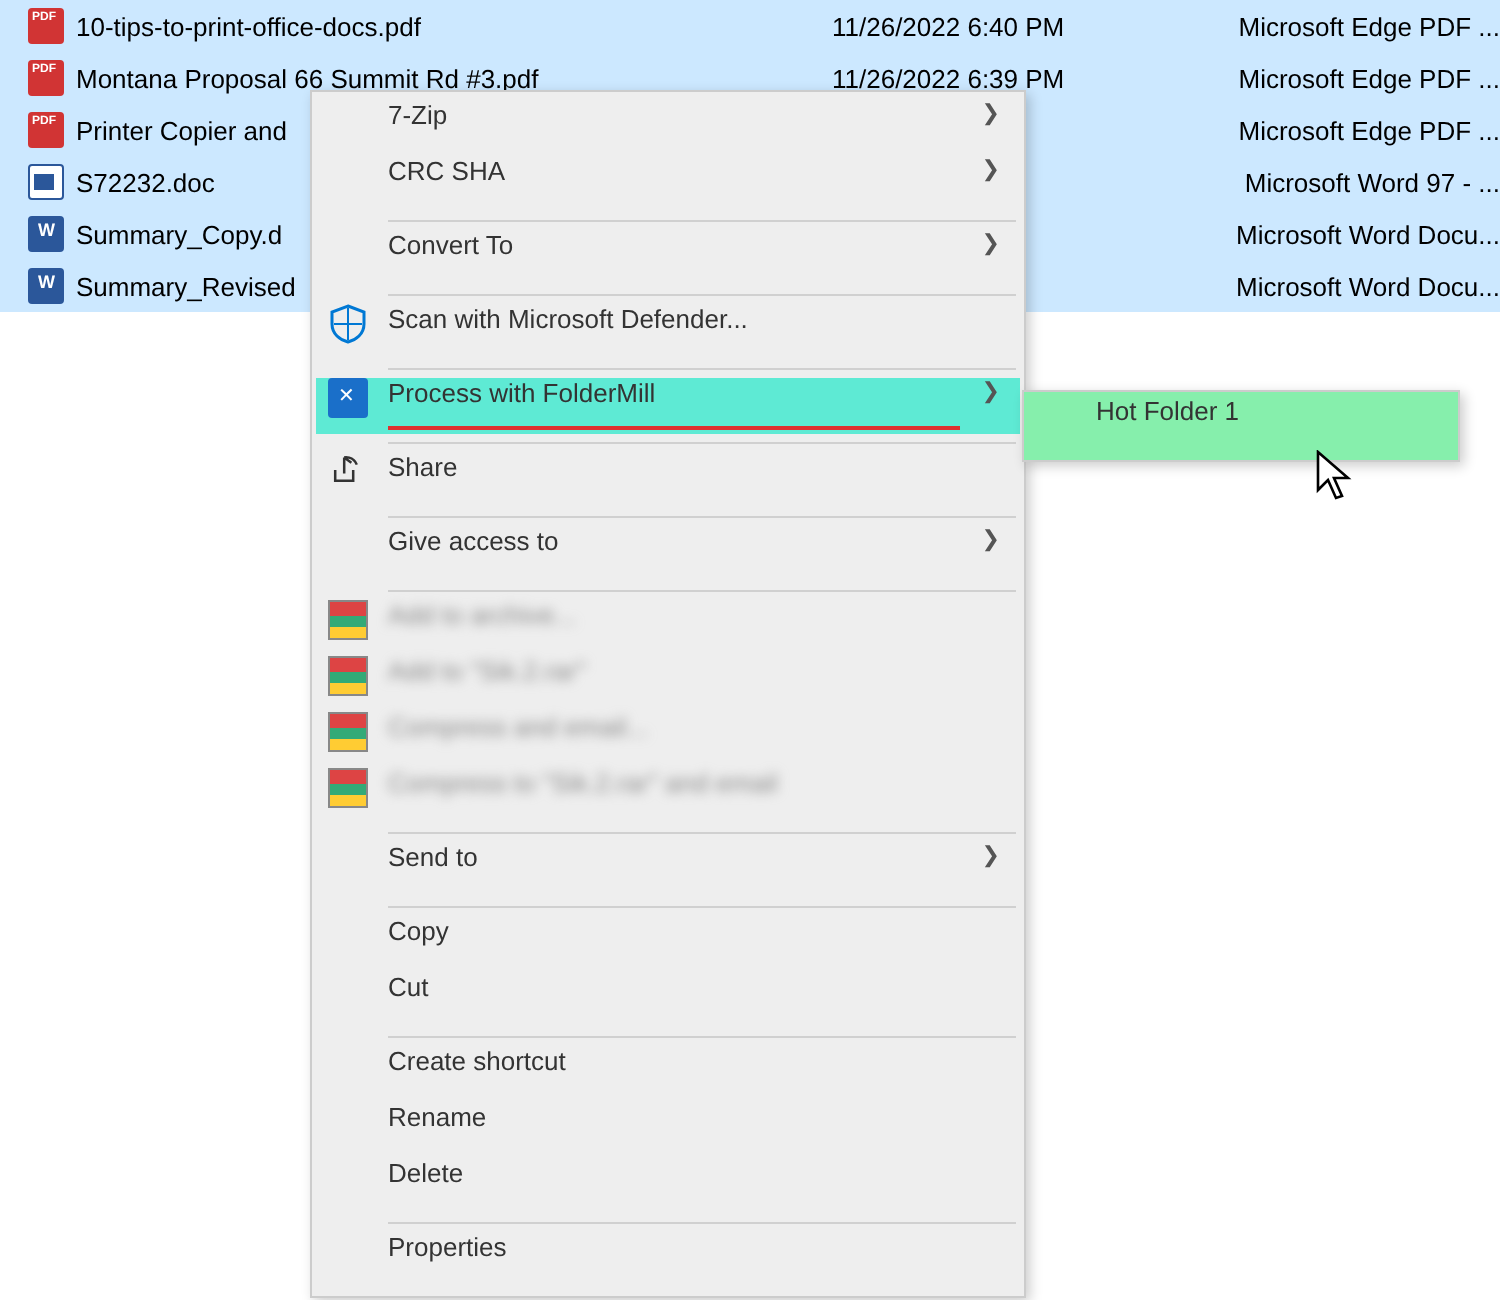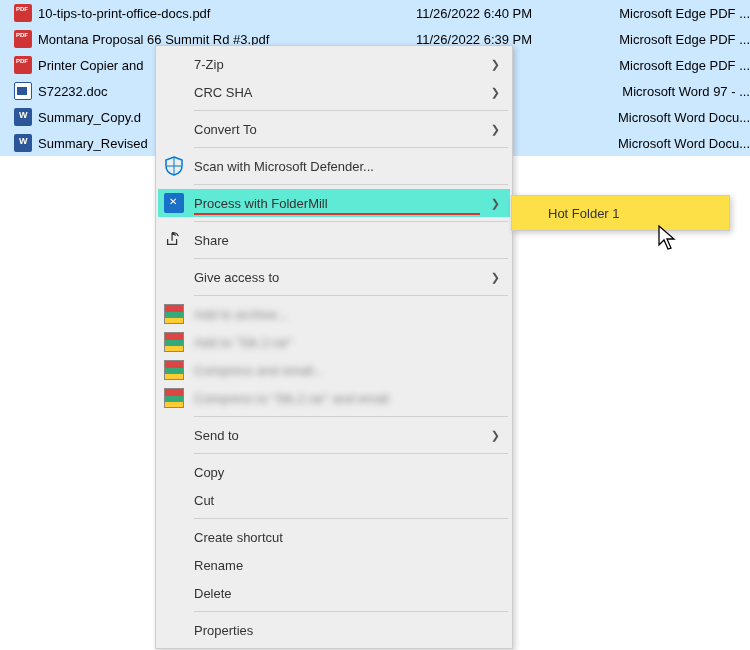--- a/index.html
+++ b/index.html
@@ -96,21 +96,21 @@
       left: 155px;
       top: 45px;
       width: 358px;
       background: #eeeeee;
       border: 1px solid #ccc;
       box-shadow: 2px 2px 6px rgba(0,0,0,0.2);
       padding: 4px 2px;
     }
     .menu-item {
       display: flex;
-      align-items: center;
+      align-items: flex-start;
       height: 28px;
       padding-left: 6px;
       padding-right: 10px;
       position: relative;
       color: #333;
     }
     .menu-item.highlighted {
       background: #5eead4;
     }
     .menu-item .mi-icon {
@@ -176,21 +176,21 @@
       width: 18px;
       height: 18px;
     }
 
     
     .submenu {
       position: absolute;
       left: 511px;
       top: 195px;
       width: 219px;
-      background: #fde047;
+      background: #86efac;
       border: 1px solid #ccc;
       box-shadow: 2px 2px 6px rgba(0,0,0,0.2);
       padding: 2px;
     }
     .submenu .menu-item {
       height: 30px;
       padding-left: 34px;
     }
 
     

